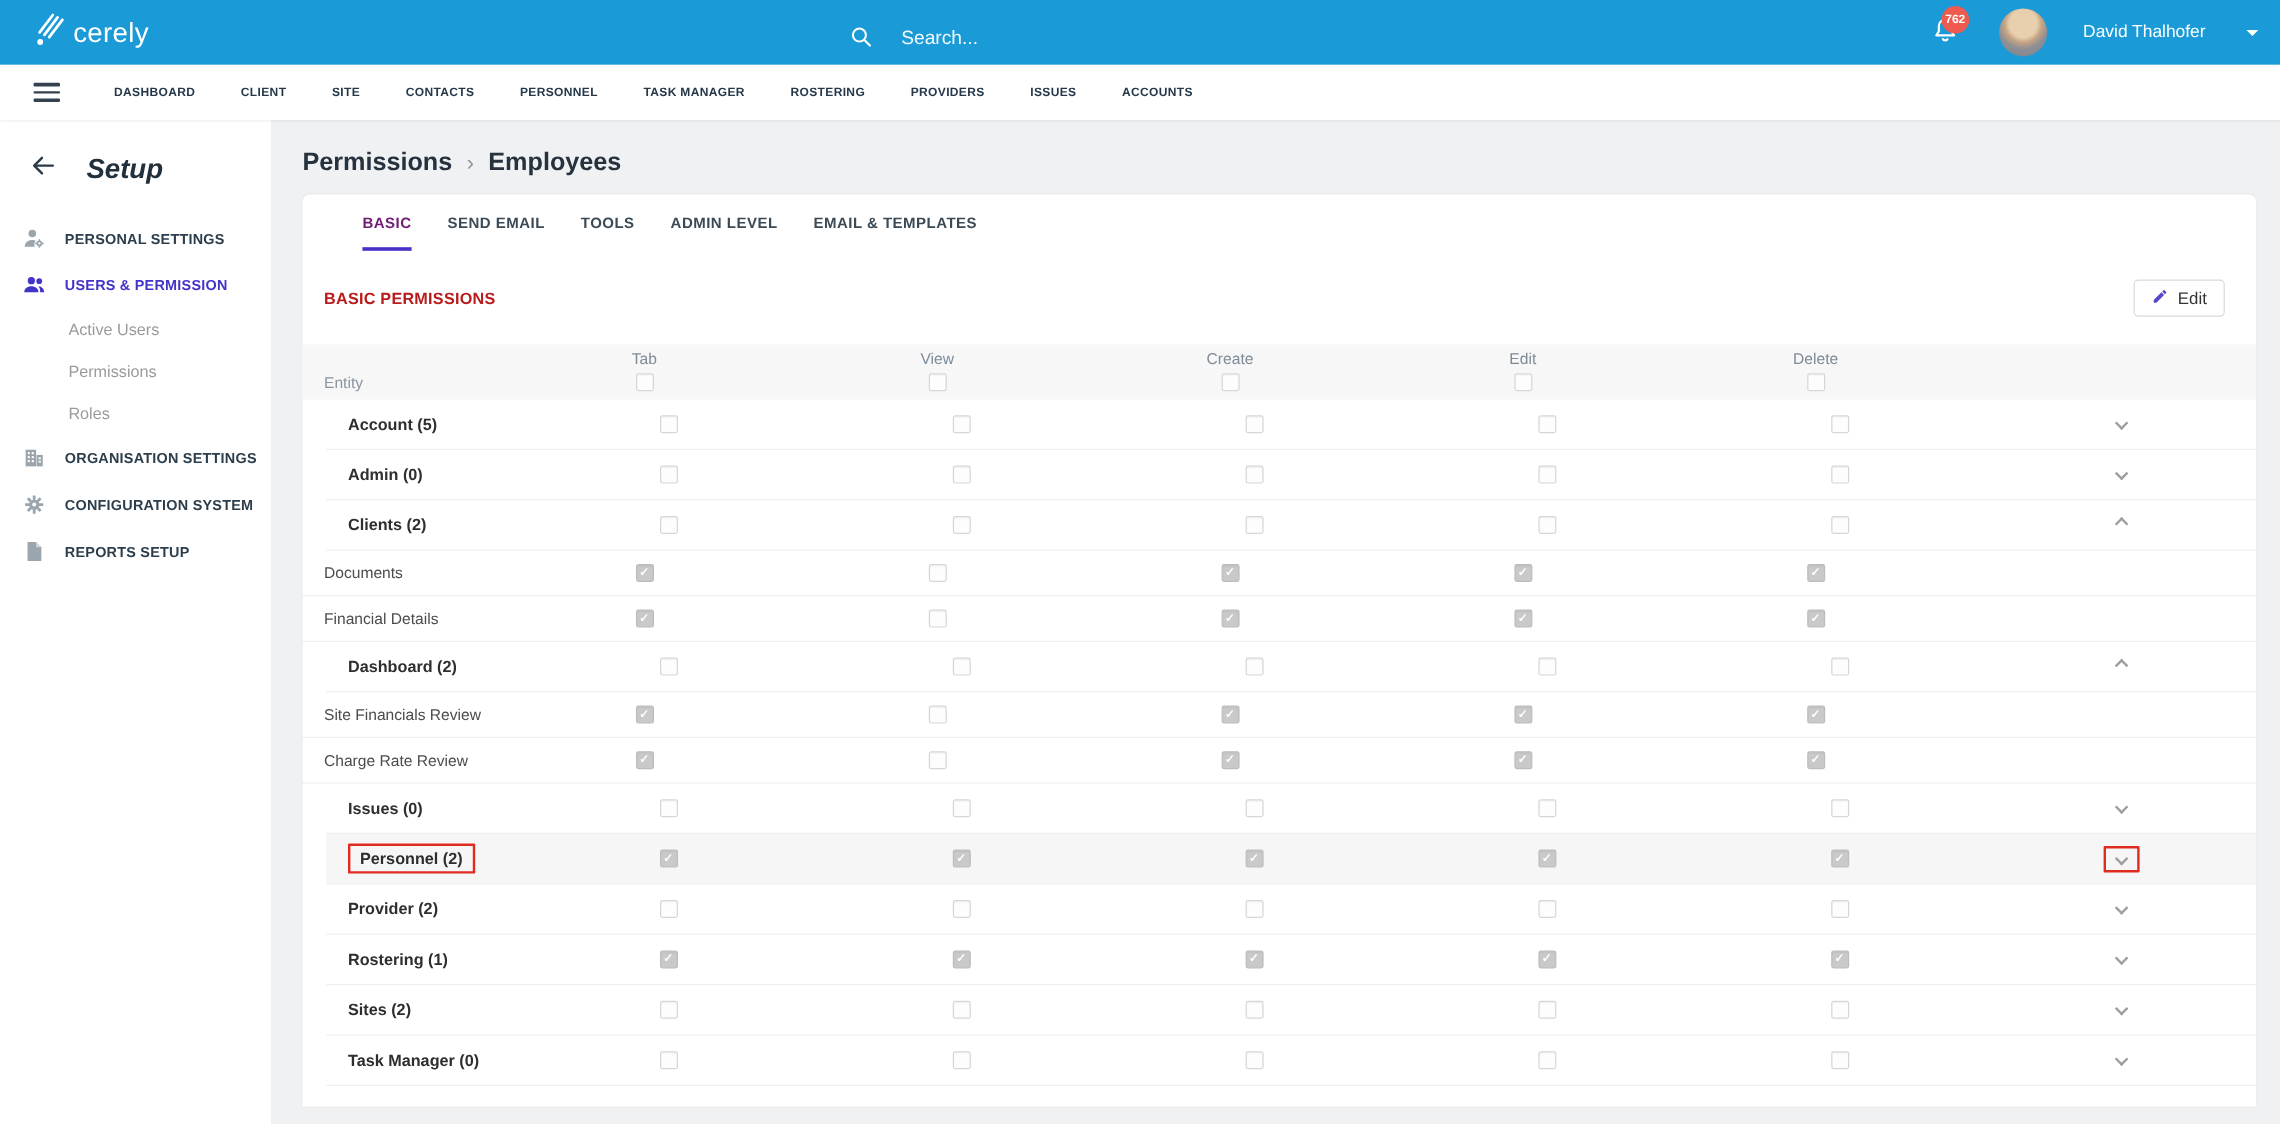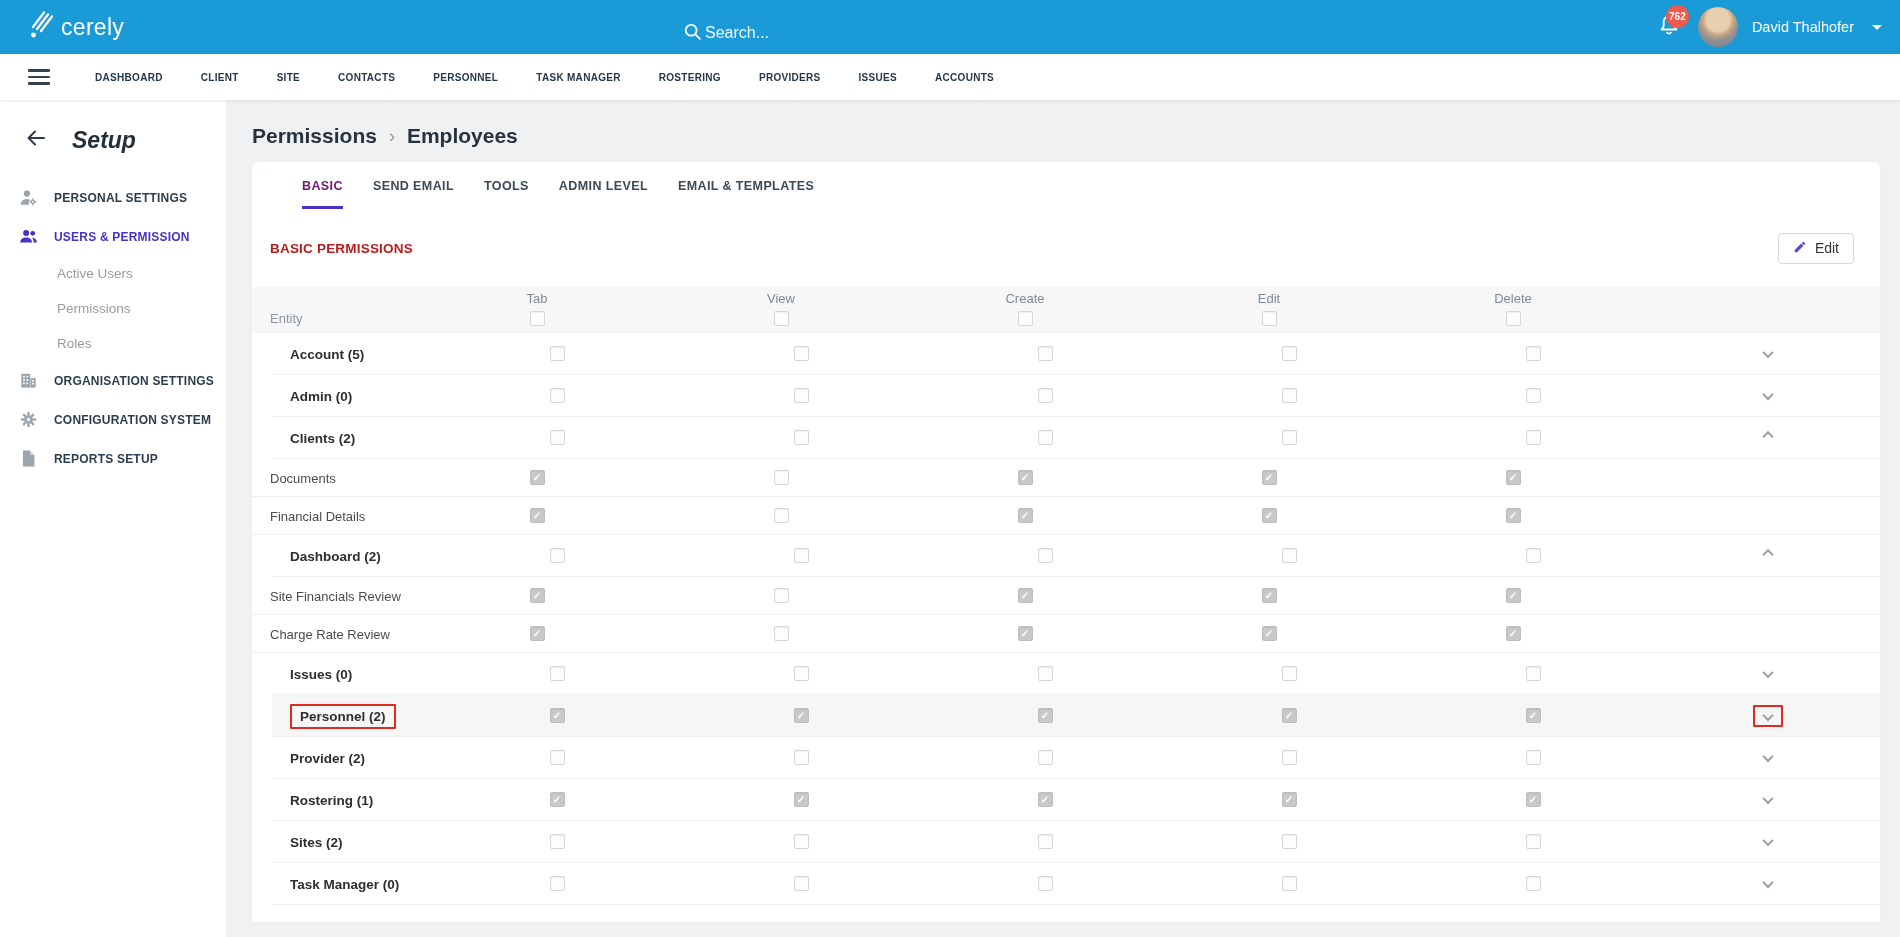--- a/index.html
+++ b/index.html
@@ -3,25 +3,25 @@
 <meta charset="utf-8">
 <style>
   * { margin:0; padding:0; box-sizing:border-box; }
   html,body { width:1900px; height:937px; overflow:hidden;
     font-family:"Liberation Sans", sans-serif; background:#f0f1f2; }
 
   
   .topbar { height:54px; background:#1a9bd7; display:flex; align-items:center; position:relative; }
   .brand { display:flex; align-items:center; margin-left:28px; gap:7px; }
   .brand-name { color:#fff; font-size:23px; font-weight:500; letter-spacing:.3px; }
-  .search-wrap { position:absolute; left:682px; top:0; height:66px; display:flex; align-items:center; gap:2px; }
+  .search-wrap { position:absolute; left:707px; top:0; height:66px; display:flex; align-items:center; gap:23px; }
   .search-input { background:transparent; border:none; outline:none; color:#fff; font-size:16px;
     font-family:"Liberation Sans", sans-serif; width:300px; }
   .search-input::placeholder { color:rgba(255,255,255,.95); }
-  .top-right { position:absolute; right:18px; top:0; height:54px; display:flex; align-items:center; gap:14px; }
+  .top-right { position:absolute; right:18px; top:0; height:54px; display:flex; align-items:center; gap:30px; }
   .bell-wrap { position:relative; width:30px; height:30px; display:flex; align-items:center; justify-content:center; }
   .badge { position:absolute; top:-7px; left:12px; min-width:23px; height:23px; padding:0 3px;
     background:#ef5a4e; border-radius:12px; color:#fff; font-size:10px; font-weight:bold;
     display:flex; align-items:center; justify-content:center; }
   .avatar { width:40px; height:40px; border-radius:50%; overflow:hidden;
     background:radial-gradient(circle at 50% 32%, #e8cfae 0 34%, #c5a482 46%, #8e8f96 62%, #7b8089 100%); }
   .user-name { color:#fff; font-size:14.5px; }
   .caret-down { width:0; height:0; border-left:5px solid transparent; border-right:5px solid transparent;
     border-top:5px solid #fff; margin-left:4px; }
 

